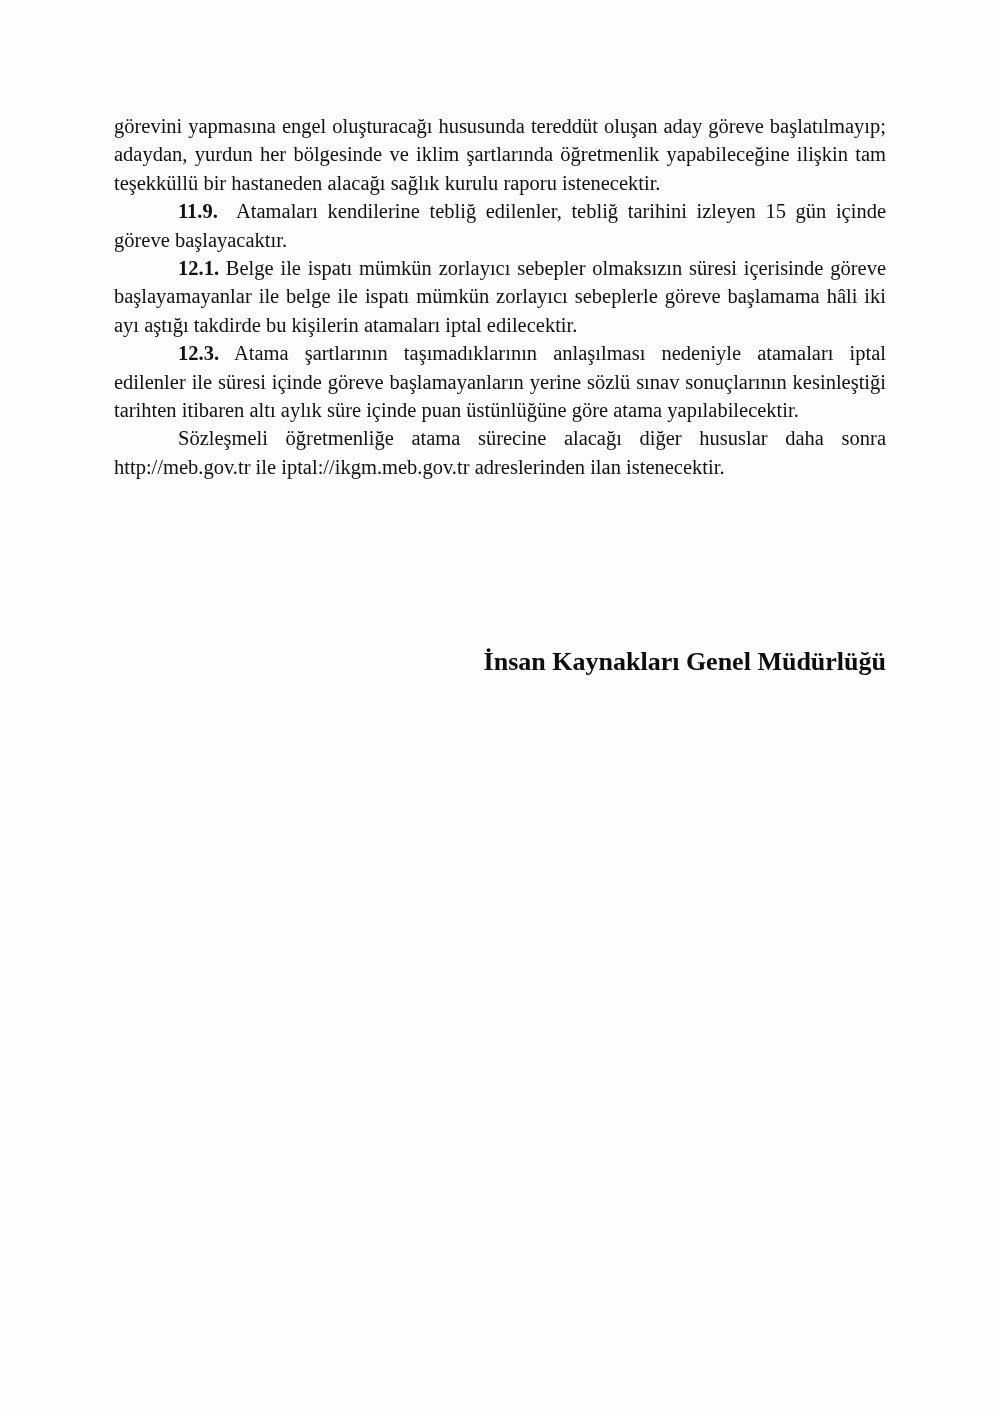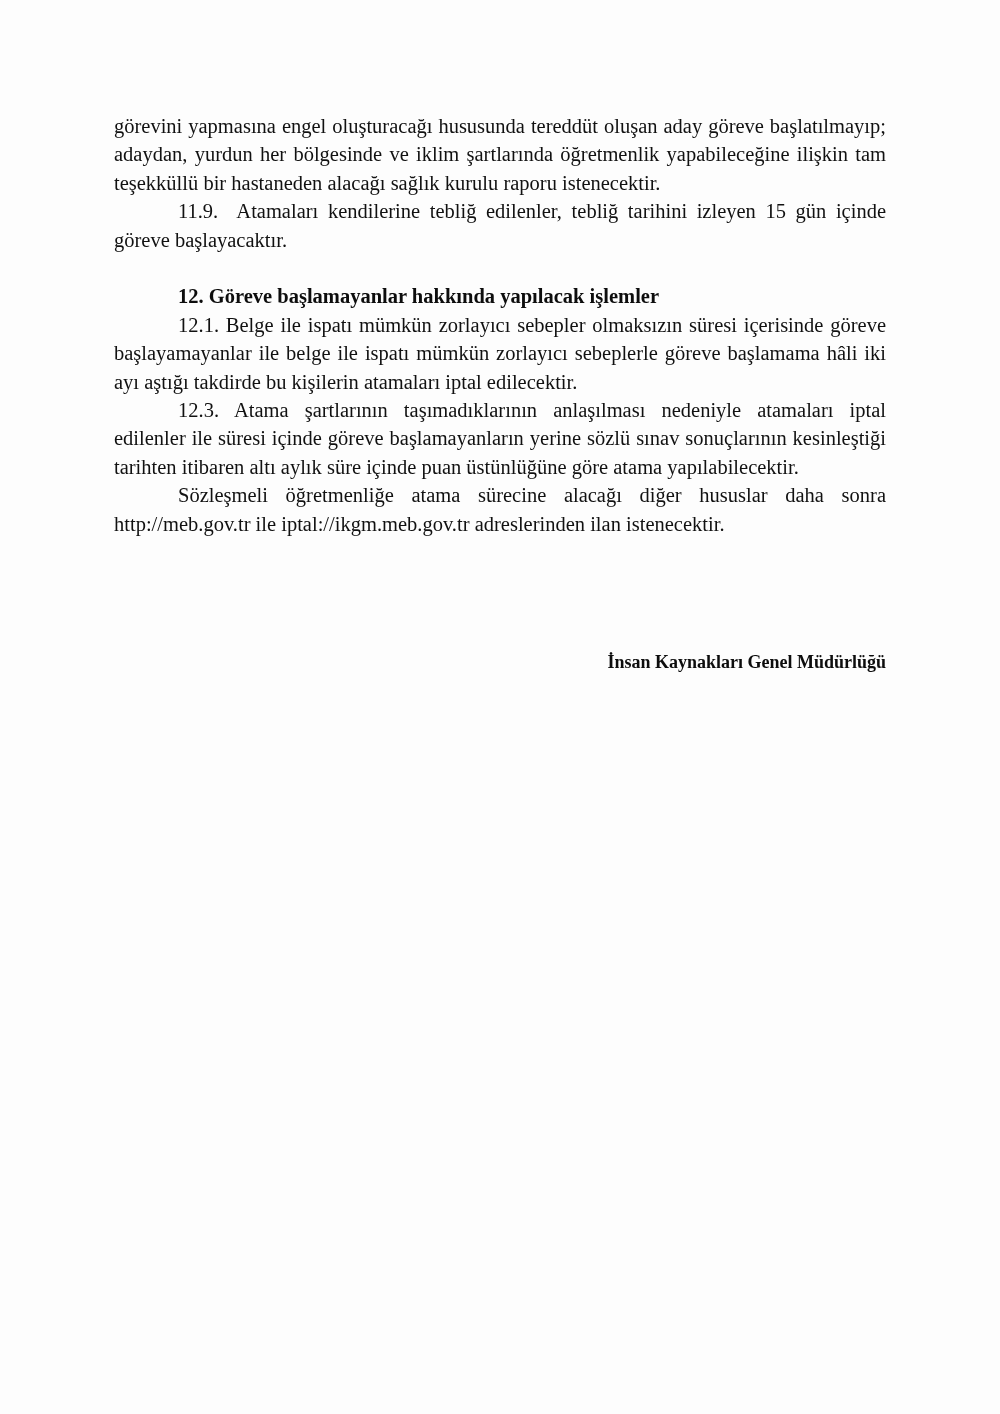--- a/index.html
+++ b/index.html
@@ -62,57 +62,56 @@
     margin: 0;
     font-size: 20.5px;
     line-height: 28.4px;
     font-weight: bold;
     text-indent: 64px;
     text-align: left;
     color: #0d0d0d;
   }
 
   .num {
-    font-weight: normal;
+    font-weight: bold;
   }
 
   
   .gap-before {
     margin-top: 28.4px;
   }
 
   
   .signature {
     position: absolute;
     left: 114px;
     top: 648px;
     width: 772px;
     margin: 0;
-    font-size: 18px;
+    font-size: 26px;
     line-height: 28.4px;
     font-weight: bold;
     text-align: right;
     color: #0d0d0d;
   }
 
   
   .wsp { white-space: pre; }
 </style>
 </head>
 <body>
 
 <div class="page">
 
   <div class="content">
 
     <p class="para noindent nostretch">görevini yapmasına engel oluşturacağı hususunda tereddüt oluşan aday göreve başlatılmayıp; adaydan, yurdun her bölgesinde ve iklim şartlarında öğretmenlik yapabileceğine ilişkin tam teşekküllü bir hastaneden alacağı sağlık kurulu raporu istenecektir.</p>
 
     <p class="para indent nostretch"><span class="num">11.9.</span><span class="wsp">  </span><span>Atamaları kendilerine tebliğ edilenler, tebliğ tarihini izleyen 15 gün içinde göreve başlayacaktır.</span></p>
 
-    <h2 class="heading gap-before">12. Göreve başlamayanlar hakkında yapılacak işlemler</h2>
 
     <p class="para indent nostretch"><span class="num">12.1.</span><span class="wsp"> </span><span>Belge ile ispatı mümkün zorlayıcı sebepler olmaksızın süresi içerisinde göreve başlayamayanlar ile belge ile ispatı mümkün zorlayıcı sebeplerle göreve başlamama hâli iki ayı aştığı takdirde bu kişilerin atamaları iptal edilecektir.</span></p>
 
 
     <p class="para indent nostretch"><span class="num">12.3.</span><span class="wsp"> </span><span>Atama şartlarının taşımadıklarının anlaşılması nedeniyle atamaları iptal edilenler ile süresi içinde göreve başlamayanların yerine sözlü sınav sonuçlarının kesinleştiği tarihten itibaren altı aylık süre içinde puan üstünlüğüne göre atama yapılabilecektir.</span></p>
 
 
     <p class="para indent nostretch"><span>Sözleşmeli öğretmenliğe atama sürecine alacağı diğer hususlar daha sonra </span><span>http://meb.gov.tr</span><span> ile </span><span>iptal://ikgm.meb.gov.tr</span><span> adreslerinden ilan istenecektir.</span></p>
 
   </div>

